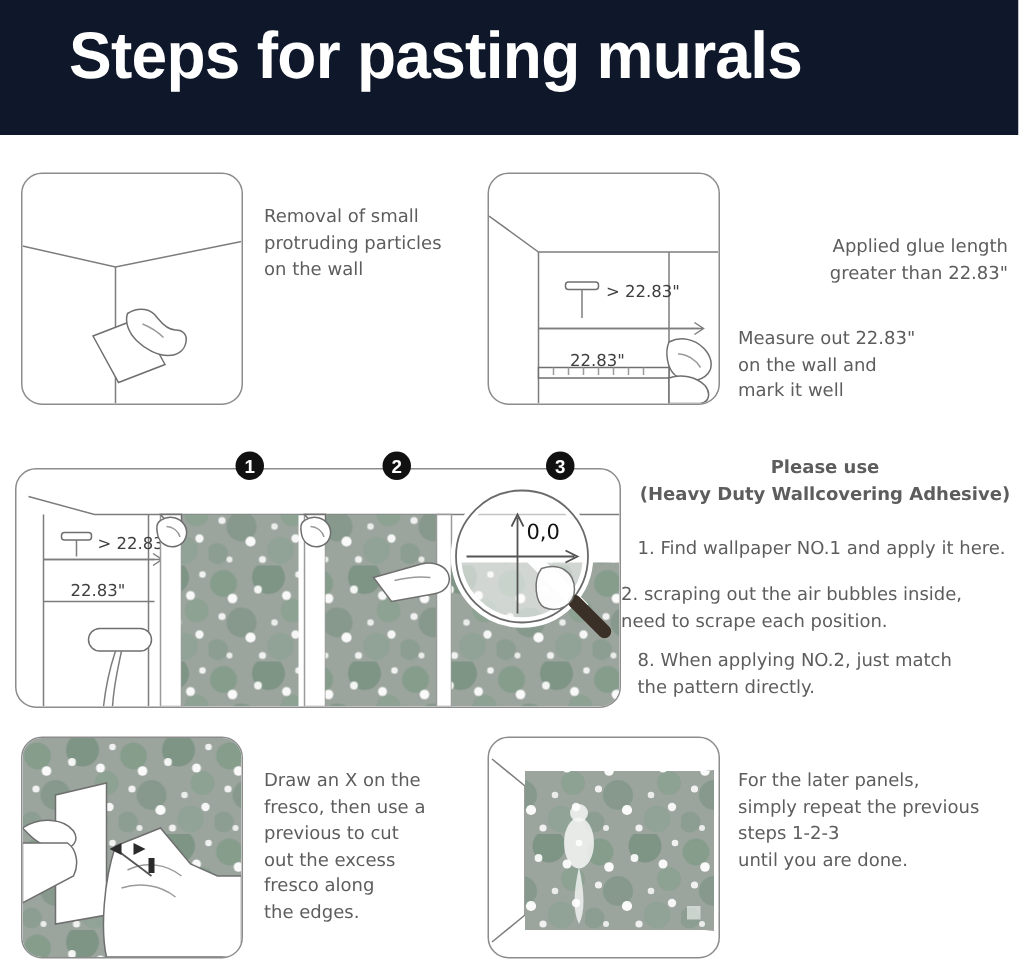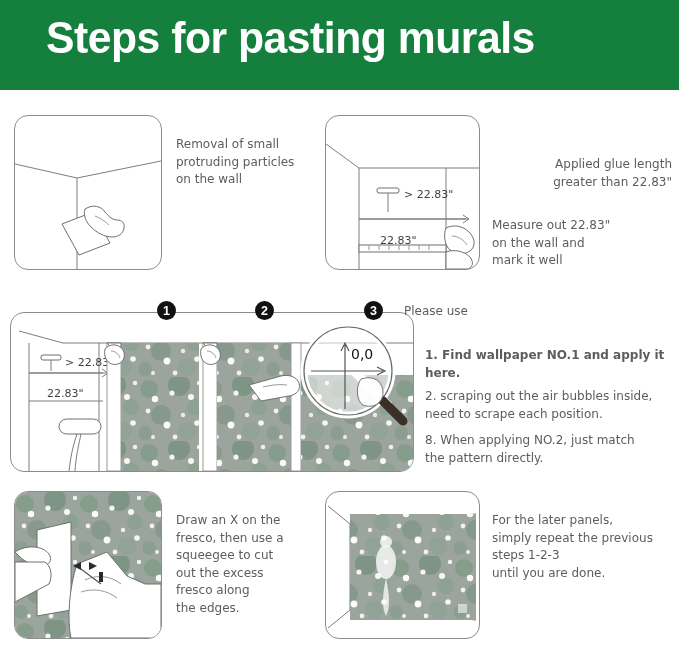--- a/index.html
+++ b/index.html
@@ -7,21 +7,21 @@
     width:679px;height:652px;
     background:#ffffff;
     font-family:"DejaVu Sans", sans-serif;
     overflow:hidden;
     position:relative;
   }
 
   
   .header{
     position:absolute;left:0;top:0;width:679px;height:90px;
-    background:#15803d;
+    background:#0f172a;
   }
   .header-title{
     position:absolute;left:46px;top:13px;
     font-family:"Liberation Sans", sans-serif;
     font-weight:bold;
     font-size:44px;
     letter-spacing:-0.5px;
     color:#ffffff;
     white-space:nowrap;
     transform:scaleX(0.97);
@@ -67,23 +67,23 @@
     background:#111111;color:#ffffff;
     font-family:"Liberation Sans",sans-serif;
     font-size:12.5px;font-weight:bold;
     display:flex;align-items:center;justify-content:center;
     z-index:6;
   }
   #badge-1{left:157px;top:301px;}
   #badge-2{left:255px;top:301px;}
   #badge-3{left:364px;top:301px;}
 
-  #cap-adhesive{left:404px;top:303px;width:250px;}
-  #cap-step1{left:425px;top:347px;width:252px;font-weight:bold;}
-  #cap-step2{left:425px;top:388px;width:252px;}
+  #cap-adhesive{left:425px;top:303px;width:250px;text-align:center;font-weight:bold;}
+  #cap-step1{left:425px;top:357px;width:252px;}
+  #cap-step2{left:414px;top:388px;width:252px;}
   #cap-step3{left:425px;top:432px;width:252px;}
 
   
   #panel-cut{left:14px;top:491px;width:148px;height:148px;}
   #cap-cut{left:176px;top:512px;width:160px;}
   #panel-room{left:325px;top:491px;width:155px;height:148px;}
   #cap-repeat{left:492px;top:512px;width:190px;}
 </style>
 </head>
 <body>
@@ -223,21 +223,21 @@
       <text x="340" y="46" fill="#111111" font-family="DejaVu Sans, sans-serif" font-size="14">0,0</text>
       <path class="wh" d="M350 66 C362 62, 372 68, 372 80 C372 90, 362 96, 352 92
                           C346 89, 344 74, 350 66 Z" opacity="0.95"></path>
     </g>
   </svg>
 </div>
 <div class="badge" id="badge-1">1</div>
 <div class="badge" id="badge-2">2</div>
 <div class="badge" id="badge-3">3</div>
 
-<div class="cap" id="cap-adhesive"><span>Please use</span><br></div>
+<div class="cap" id="cap-adhesive"><span>Please use</span><br><span>(Heavy Duty Wallcovering Adhesive)</span></div>
 <div class="cap" id="cap-step1">1. Find wallpaper NO.1 and apply it here.</div>
 <div class="cap" id="cap-step2">2. scraping out the air bubbles inside,
 need to scrape each position.</div>
 <div class="cap" id="cap-step3">8. When applying NO.2, just match
 the pattern directly.</div>
 
 <div class="panel" id="panel-cut">
   <svg width="146" height="146" viewBox="0 0 146 146">
     <rect width="146" height="146" fill="url(#mural)"></rect>
     <g>
@@ -257,21 +257,21 @@
     <path class="lnd" d="M62 74 L86 92"></path>
     <g>
       <path d="M66 70 L58 74 L66 78 Z" fill="#2b2b2b"></path>
       <path d="M74 70 L82 74 L74 78 Z" fill="#2b2b2b"></path>
       <rect x="84" y="80" width="4" height="10" fill="#2b2b2b"></rect>
     </g>
   </svg>
 </div>
 <div class="cap" id="cap-cut">Draw an X on the
 fresco, then use a
-squeegee to cut
+previous to cut
 out the excess
 fresco along
 the edges.</div>
 
 <div class="panel" id="panel-room">
   <svg width="153" height="146" viewBox="0 0 153 146">
     <path class="ln" d="M2 14 L24 32 L24 118 L2 136"></path>
     <path class="ln" d="M24 32 L150 22 M24 118 L150 128"></path>
     <rect x="24" y="22" width="126" height="106" fill="url(#mural)"></rect>
     <g opacity="0.9">

